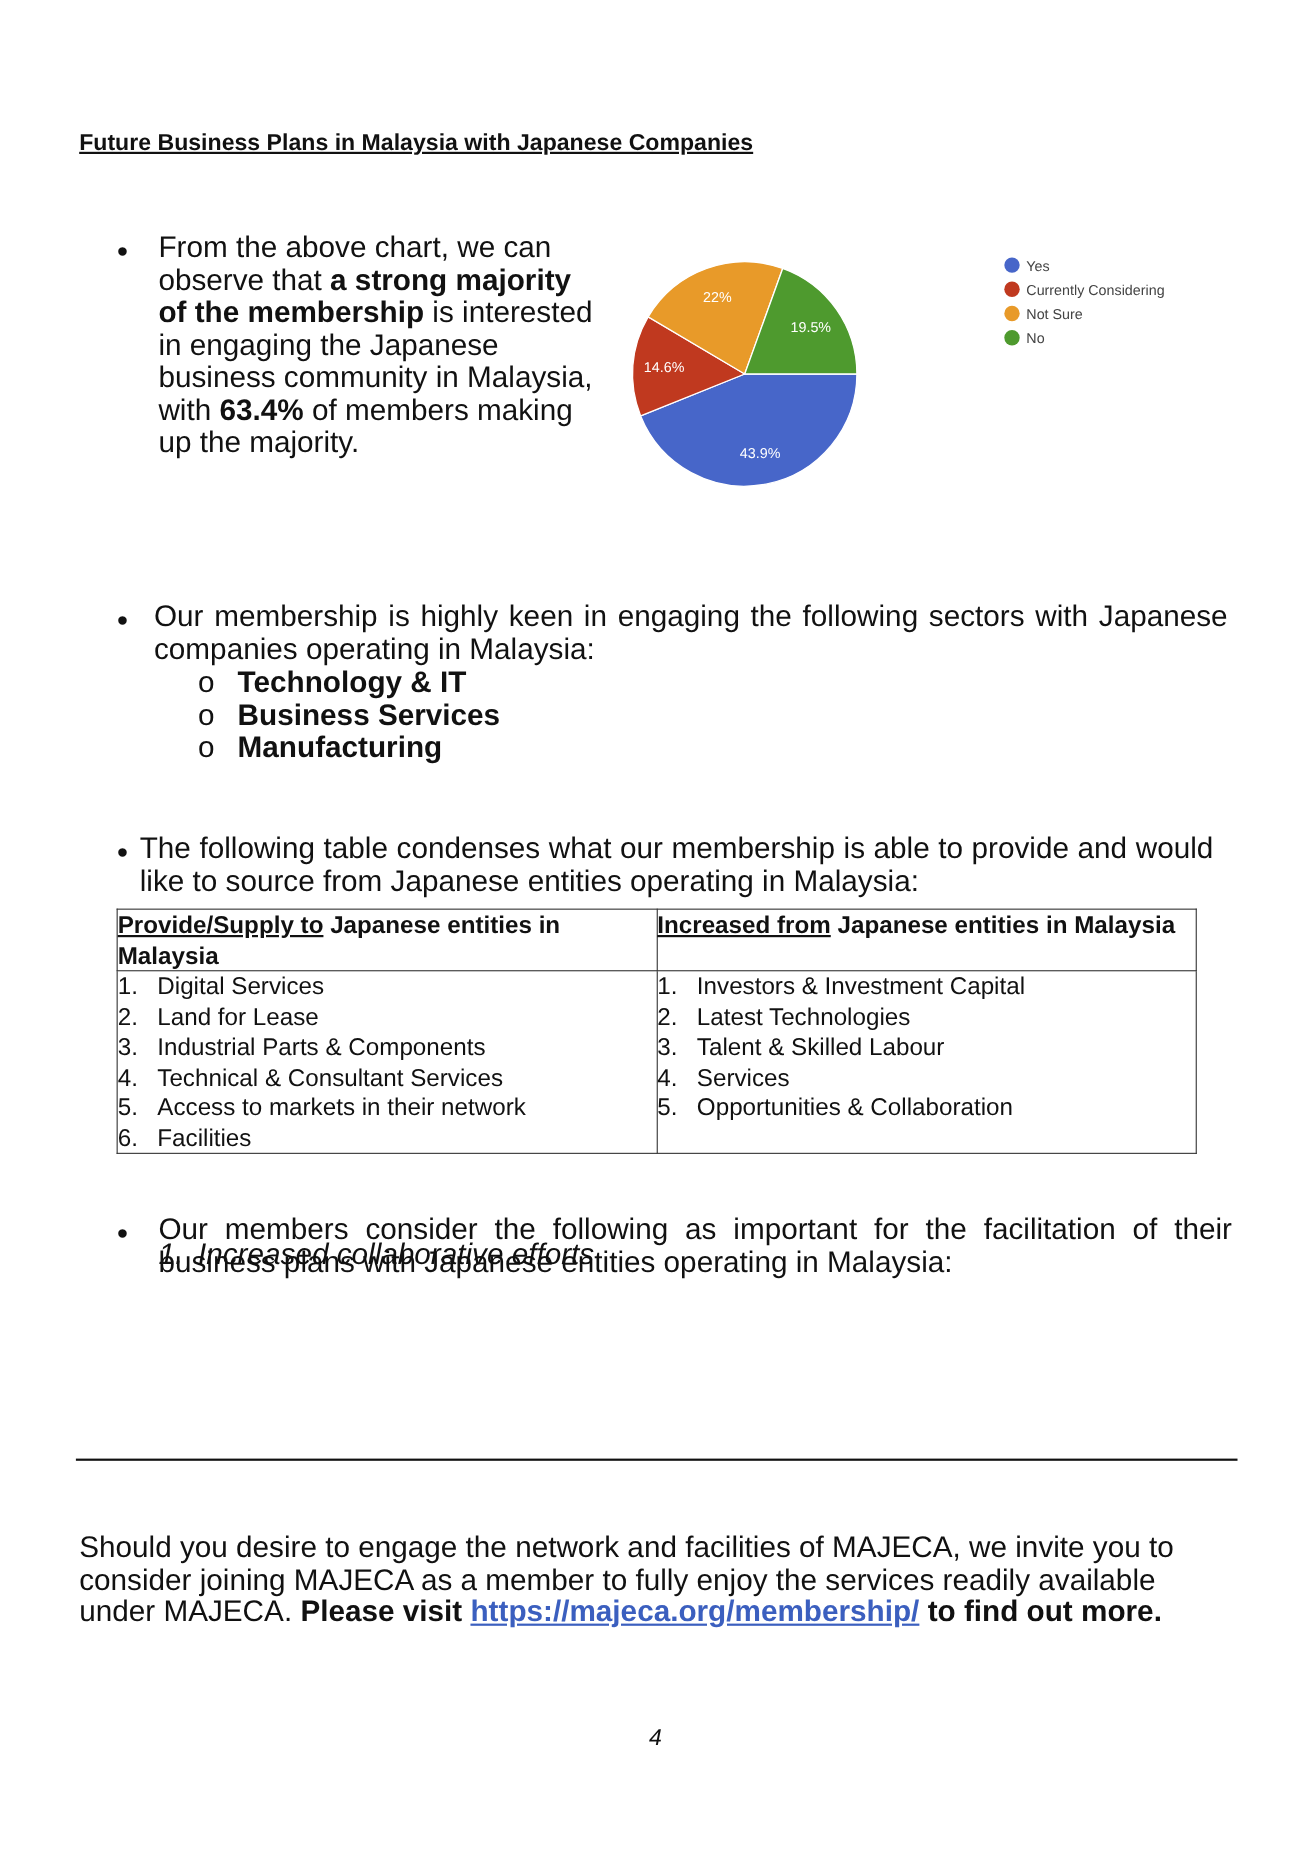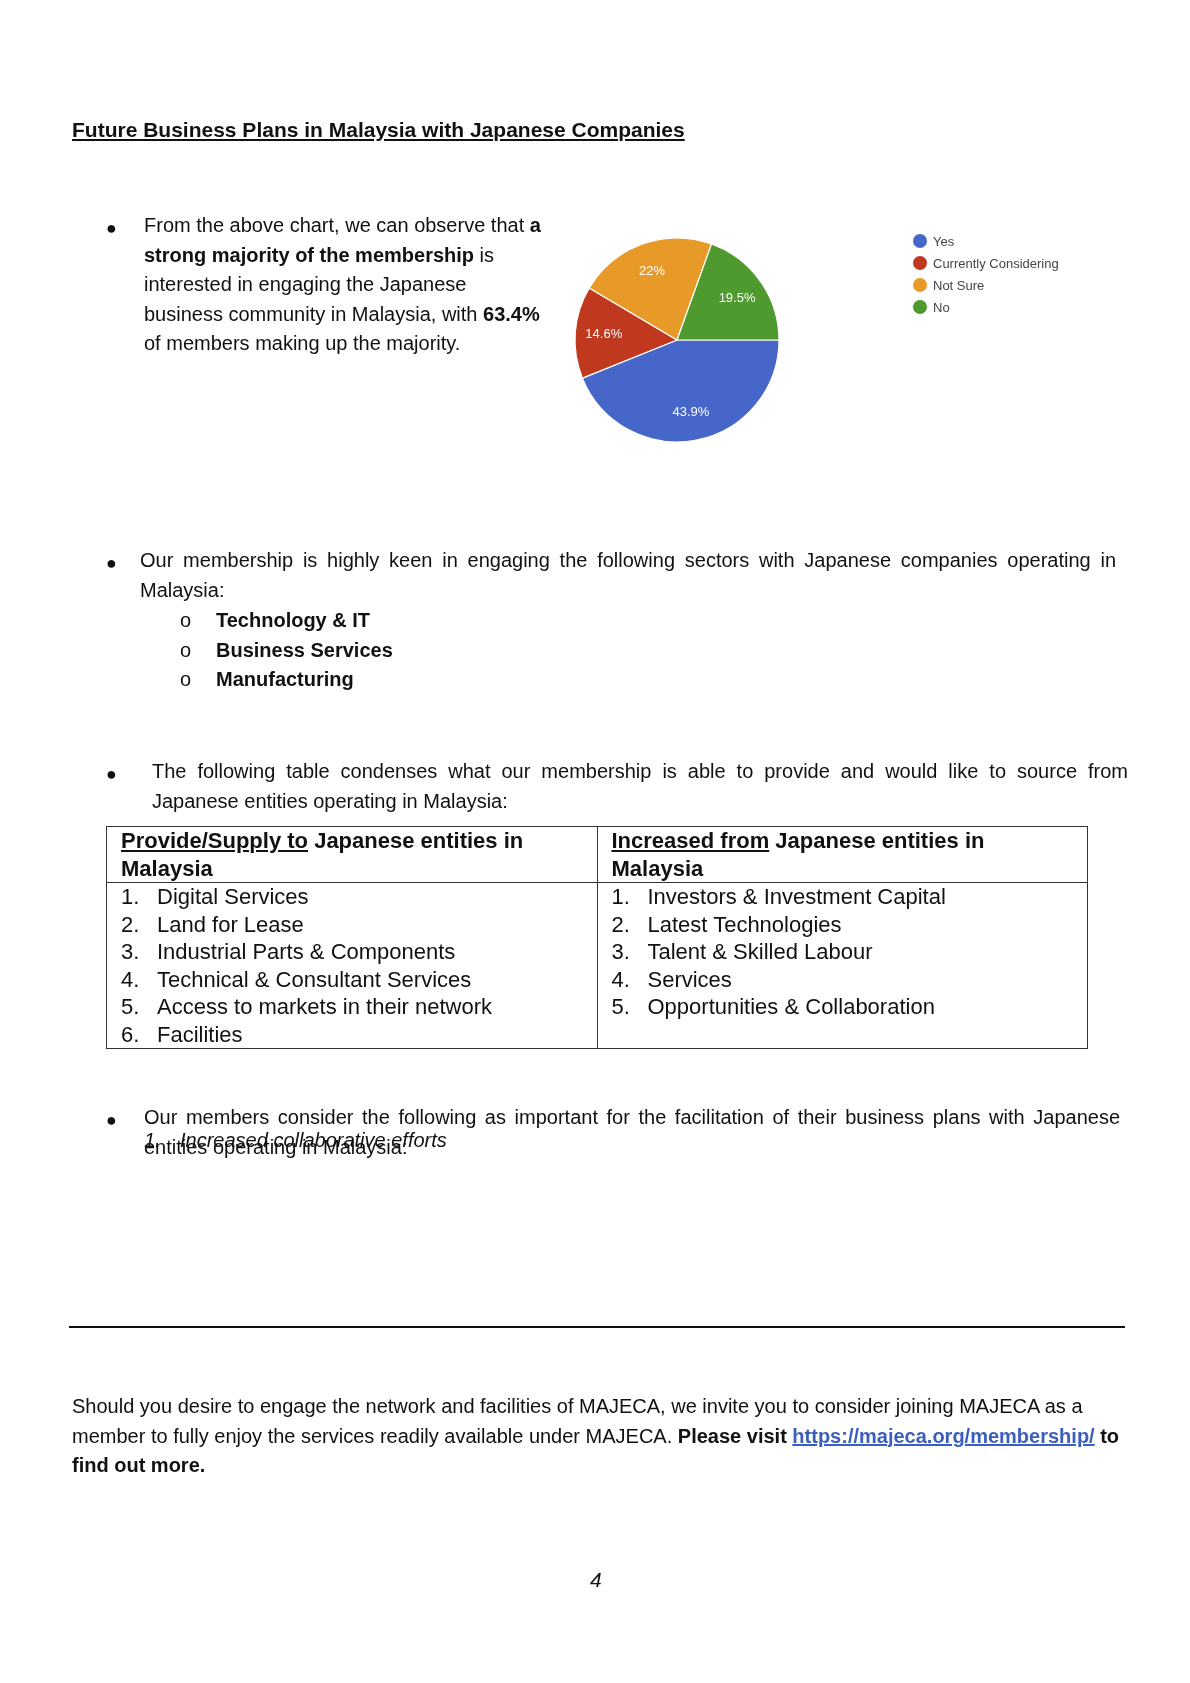--- a/index.html
+++ b/index.html
@@ -1,24 +1,24 @@
 <!DOCTYPE html>
 <html><head>
 <meta charset="utf-8">
 <style>
   html, body { margin:0; padding:0; background:#fff; }
   body { width:1190px; height:1683px; position:relative; font-family:"Liberation Sans", sans-serif; color:#111; }
   .abs { position:absolute; }
   .title { left:72px; top:118px; font-size:21px; font-weight:bold; text-decoration:underline; }
-  .p { font-size:20px; line-height:29.5px; }
+  .p { font-size:27px; line-height:29.5px; }
   .bullet { position:absolute; font-size:18px; }
   .b { font-weight:bold; }
   .just { text-align:justify; text-align-last:left; }
   table.t { position:absolute; left:106px; top:826px; width:982px; border-collapse:collapse; font-size:22px; line-height:27.5px; }
-  table.t td { border:1.3px solid #333; vertical-align:top; padding:0 14px; width:50%; }
+  table.t td { border:1.3px solid #333; vertical-align:top; padding:0 0; width:50%; }
   table.t .head td { font-weight:bold; }
   .u { text-decoration:underline; }
   .rule { left:69px; top:1326px; width:1056px; height:2px; background:#111; }
   .link { color:#3b5fbf; text-decoration:underline; }
   .pnum { left:590px; top:1568px; font-style:italic; font-size:21px; }
   svg text { font-family:"Liberation Sans", sans-serif; }
 </style>
 </head>
 <body>
 
@@ -56,21 +56,21 @@
 
 <span class="bullet" style="left:106px;top:553px;">●</span>
 <div class="abs p just" style="left:140px;top:546px;width:976px;">Our membership is highly keen in engaging the following sectors with Japanese companies operating in Malaysia:</div>
 <div class="abs p b" style="left:180px;top:606px;">
   <div><span style="font-weight:normal;display:inline-block;width36px;width:36px;">o</span><span>Technology &amp; IT</span></div>
   <div><span style="font-weight:normal;display:inline-block;width:36px;">o</span><span>Business Services</span></div>
   <div><span style="font-weight:normal;display:inline-block;width:36px;">o</span><span>Manufacturing</span></div>
 </div>
 
 <span class="bullet" style="left:106px;top:764px;">●</span>
-<div class="abs p just" style="left:152px;top:757px;width:976px;">The following table condenses what our membership is able to provide and would like to source from Japanese entities operating in Malaysia:</div>
+<div class="abs p just" style="left:127px;top:757px;width:976px;">The following table condenses what our membership is able to provide and would like to source from Japanese entities operating in Malaysia:</div>
 
 <table class="t">
   <tbody>
       <tr class="head">
     <td><span class="u">Provide/Supply to</span><span> Japanese entities in Malaysia</span></td>
     <td><span class="u">Increased from</span><span> Japanese entities in Malaysia</span></td>
   </tr>
   <tr>
     <td id="col1">
           <div><span style="display: inline-block; width: 36px;">1.</span><span>Digital Services</span></div>

